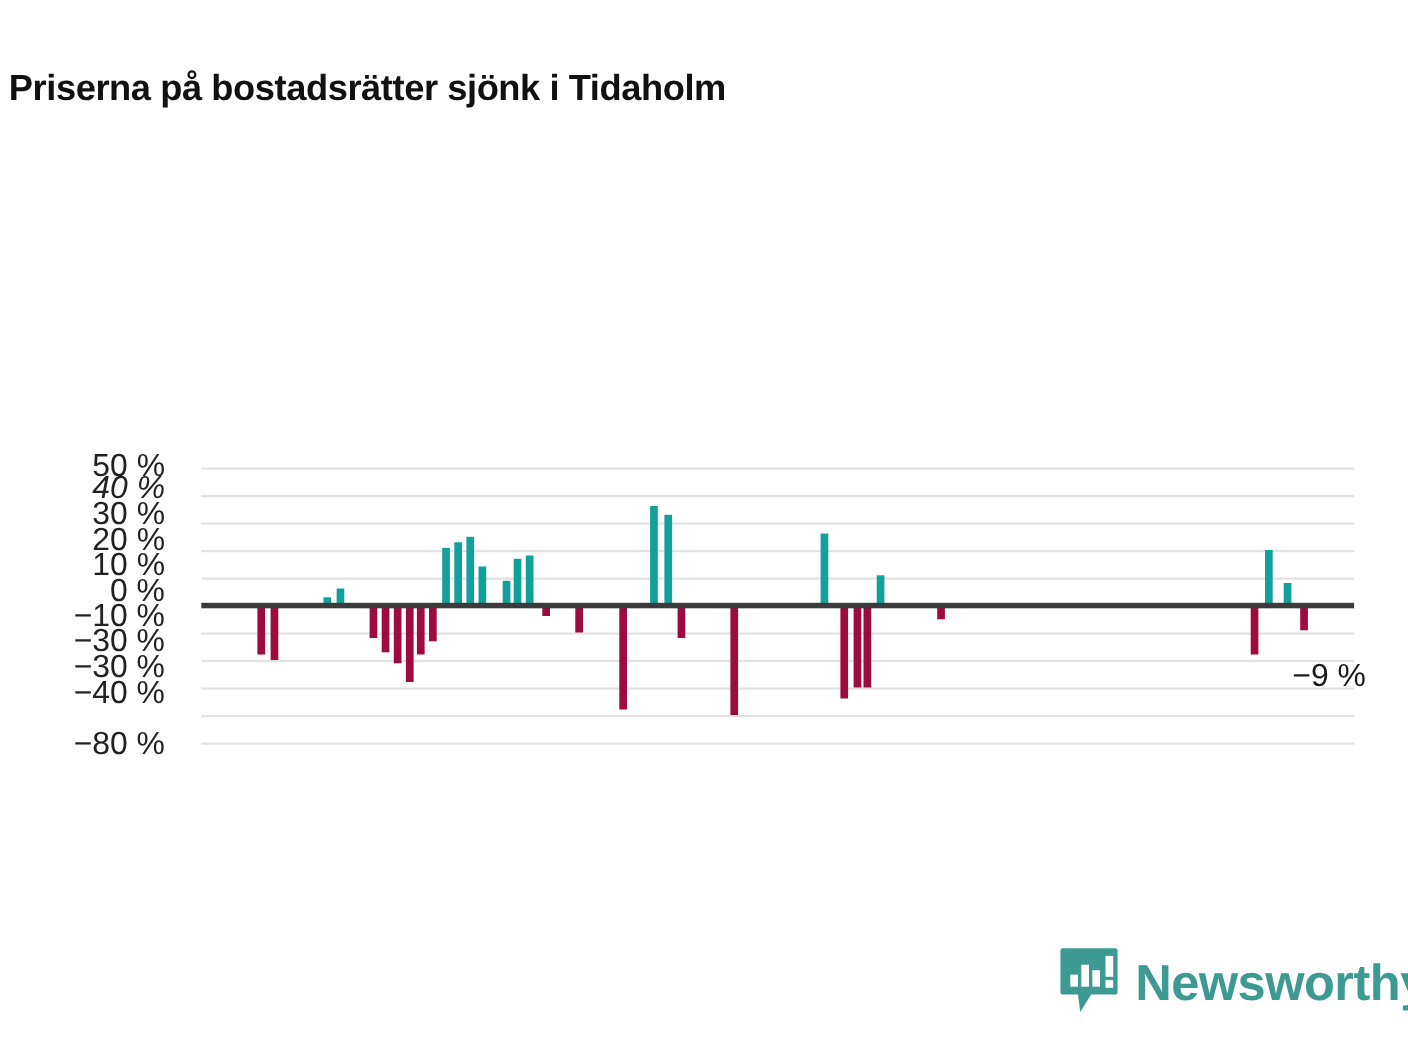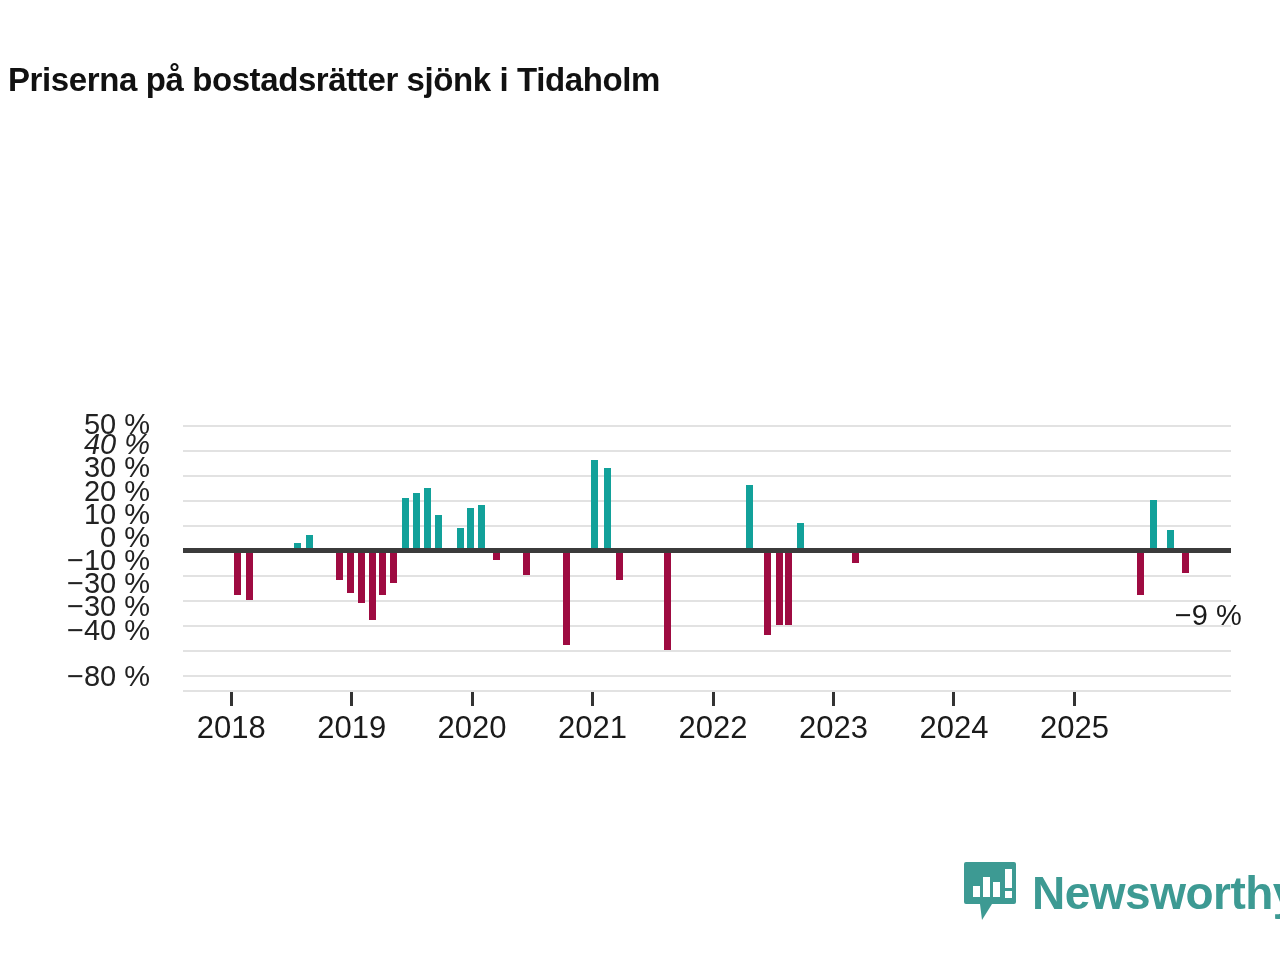--- a/index.html
+++ b/index.html
@@ -240,39 +240,20 @@
         <div class="bar neg" style="width: 7px; left: 954.155px; top: 150px; height: 45px;"></div>
         <div class="bar pos" style="width: 7px; left: 967.406px; top: 100px; height: 50px;"></div>
         <div class="bar pos" style="width: 7px; left: 984.27px; top: 130px; height: 20px;"></div>
         <div class="bar neg" style="width: 7px; left: 998.725px; top: 150px; height: 22.5px;"></div>
       </div>
 
     <div id="annotations-layer">
         <div class="value-annotation" style="left: 1174.82px; top: 198.5px;">−9 %</div>
       </div>
 
-    <div class="x-axis" id="x-axis">
-      <div class="x-axis-line"></div>
-    <div class="x-tick" style="left: 46.6839px;"></div>
-        <div class="x-tick-label" style="left: -11.8161px;">2018</div>
-        <div class="x-tick" style="left: 167.144px;"></div>
-        <div class="x-tick-label" style="left: 108.644px;">2019</div>
-        <div class="x-tick" style="left: 287.603px;"></div>
-        <div class="x-tick-label" style="left: 229.103px;">2020</div>
-        <div class="x-tick" style="left: 408.063px;"></div>
-        <div class="x-tick-label" style="left: 349.563px;">2021</div>
-        <div class="x-tick" style="left: 528.523px;"></div>
-        <div class="x-tick-label" style="left: 470.023px;">2022</div>
-        <div class="x-tick" style="left: 648.983px;"></div>
-        <div class="x-tick-label" style="left: 590.483px;">2023</div>
-        <div class="x-tick" style="left: 769.443px;"></div>
-        <div class="x-tick-label" style="left: 710.943px;">2024</div>
-        <div class="x-tick" style="left: 889.902px;"></div>
-        <div class="x-tick-label" style="left: 831.402px;">2025</div>
-      </div>
 
   </div>
 
   <div id="brand">
     <span>
       <svg width="56" height="62" viewBox="0 0 56 62" aria-hidden="true">
         <path d="M4 2 H52 A2 2 0 0 1 54 4 V42 A2 2 0 0 1 52 44 H30 L20 60 L18 44 H4 A2 2 0 0 1 2 42 V4 A2 2 0 0 1 4 2 Z" fill="#3d9a93"></path>
         <rect x="11" y="26" width="7" height="11" fill="#ffffff"></rect>
         <rect x="21" y="17" width="7" height="20" fill="#ffffff"></rect>
         <rect x="31" y="22" width="7" height="15" fill="#ffffff"></rect>

